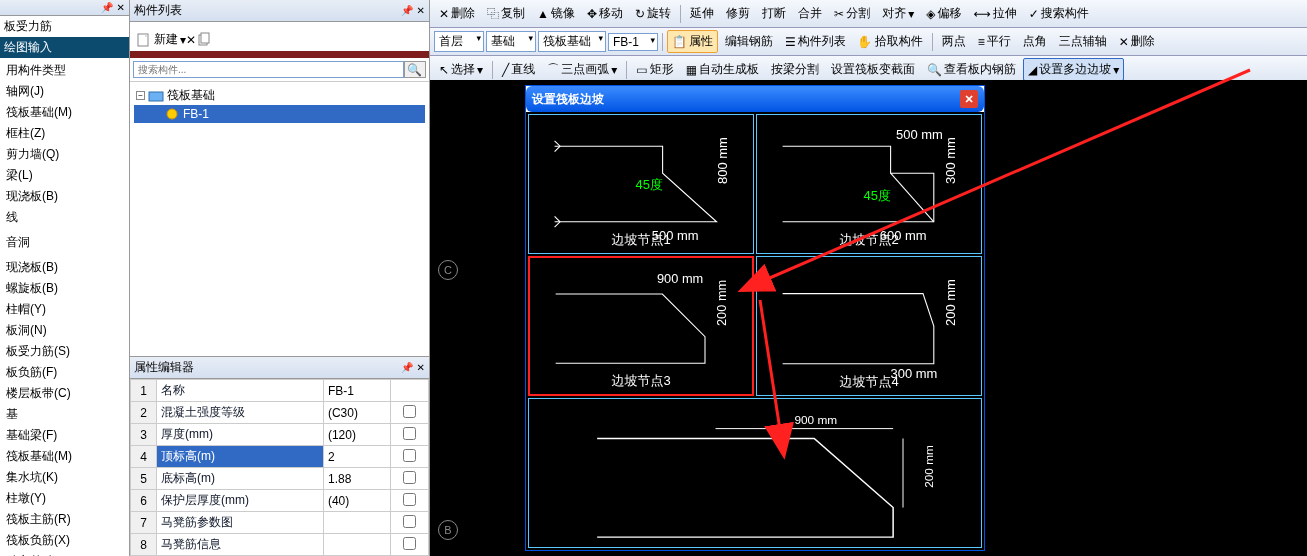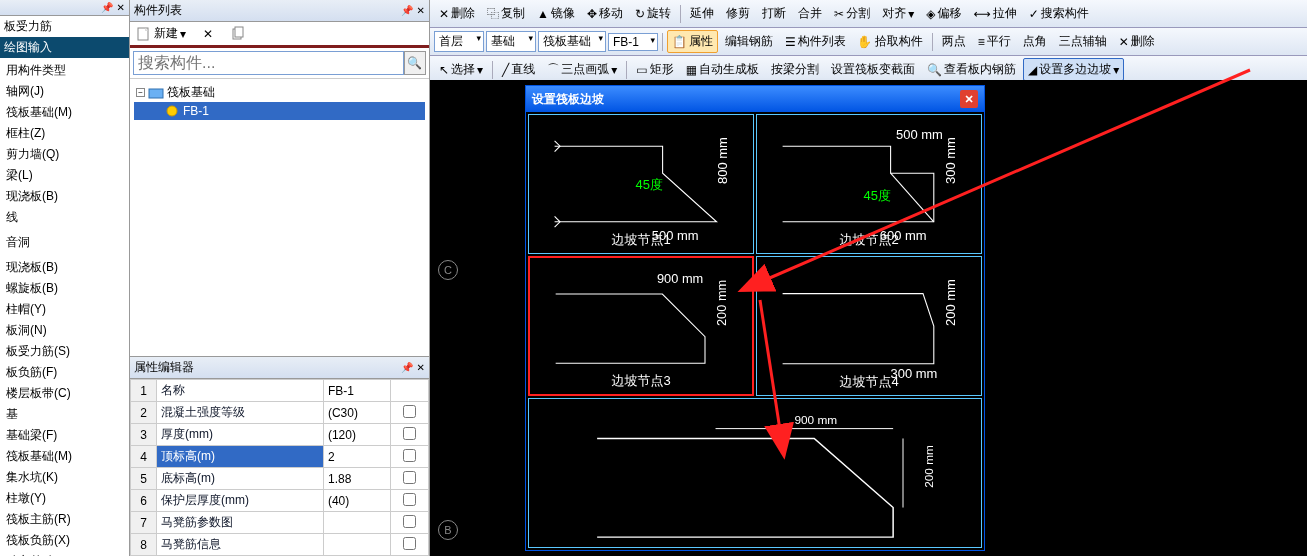--- a/index.html
+++ b/index.html
@@ -9,24 +9,24 @@
 .left-panel { position: absolute; left: 0; top: 0; width: 130px; height: 556px; background: #fff; border-right: 1px solid #999; }
 .panel-header { background: linear-gradient(#e8eef6, #d4dff0); border-bottom: 1px solid #999; padding: 2px 4px; display: flex; justify-content: space-between; align-items: center; font-size: 12px; }
 .pin-icon { font-size: 10px; cursor: pointer; }
 .nav-item { padding: 2px 4px; cursor: pointer; }
 .nav-item.selected { background: #0c4a6e; color: #fff; }
 .cat-list { padding-top: 2px; }
 .cat-item { padding: 2px 6px; cursor: pointer; white-space: nowrap; overflow: hidden; }
 
 
 .mid-panel { position: absolute; left: 130px; top: 0; width: 300px; height: 556px; background: #fff; border-right: 1px solid #999; display: flex; flex-direction: column; }
-.mid-toolbar { padding: 3px 6px; border-bottom: 3px solid #7f1d1d; display: flex; align-items: center; gap: 17px; }
+.mid-toolbar { padding: 3px 6px; border-bottom: 7px solid #7f1d1d; display: flex; align-items: center; gap: 0; margin-top: 6px; }
 .btn-new { color: #000; cursor: pointer; display: flex; align-items: center; gap: 2px; }
 .search-box { display: flex; padding: 3px; border-bottom: 1px solid #ccc; }
-.search-input { flex: 1; border: 1px solid #7a9fd4; padding: 2px 4px; font-size: 16px; }
+.search-input { flex: 1; border: 1px solid #7a9fd4; padding: 2px 4px; font-size: 10px; }
 .search-btn { width: 22px; border: 1px solid #999; background: #f0f0f0; cursor: pointer; }
 .tree-area { flex: 1; padding: 4px; overflow: auto; }
 .tree-node { padding: 1px 2px; display: flex; align-items: center; gap: 3px; cursor: pointer; }
 .tree-node.selected { background: #316ac5; color: #fff; }
 .tree-toggle { width: 9px; height: 9px; border: 1px solid #888; display: inline-flex; align-items: center; justify-content: center; font-size: 8px; line-height: 1; }
 
 
 .prop-panel { border-top: 1px solid #999; }
 .prop-table { width: 100%; border-collapse: collapse; }
 .prop-table th { background: #f0f0f0; border: 1px solid #ccc; padding: 3px; font-weight: normal; font-size: 12px; }
@@ -47,21 +47,21 @@
 .tb-sep { width: 1px; height: 18px; background: #aab; margin: 0 2px; }
 .tb-combo { border: 1px solid #7a9fd4; background: #fff; padding: 1px 14px 1px 4px; min-width: 50px; position: relative; cursor: pointer; }
 .tb-combo::after { content: "▾"; position: absolute; right: 2px; font-size: 9px; }
 
 
 .canvas { position: absolute; top: 80px; left: 0; right: 0; bottom: 0; background: #000; }
 .axis-label { position: absolute; width: 20px; height: 20px; border: 1px solid #888; border-radius: 50%; color: #888; display: flex; align-items: center; justify-content: center; font-size: 11px; }
 
 
 .dialog { position: absolute; background: #fff; border: 1px solid #0054e3; box-shadow: 3px 3px 8px rgba(0,0,0,0.4); }
-.dialog-title { background: linear-gradient(#3c8cff, #0054e3); color: #fff; padding: 4px 6px; display: flex; justify-content: space-between; align-items: center; font-weight: bold; }
+.dialog-title { background: linear-gradient(#3c8cff, #0054e3); color: #fff; padding: 4px 6px; display: flex; justify-content: space-between; align-items: center; font-weight: bold; border-radius: 6px; }
 .dialog-close { width: 18px; height: 18px; background: #e04030; color: #fff; display: flex; align-items: center; justify-content: center; cursor: pointer; border-radius: 2px; font-size: 11px; }
 .dialog-body { background: #000; padding: 2px; }
 .slope-grid { display: grid; grid-template-columns: 1fr 1fr; gap: 2px; }
 .slope-cell { border: 1px solid #5ac8ff; padding: 4px; position: relative; height: 140px; }
 .slope-cell.selected { border: 2px solid #ff2020; }
 .slope-label { color: #fff; text-align: center; position: absolute; bottom: 4px; left: 0; right: 0; font-size: 13px; }
 .slope-svg { width: 100%; height: 100%; }
 .slope-preview { height: 150px; border: 1px solid #5ac8ff; margin-top: 2px; position: relative; }
 
 

